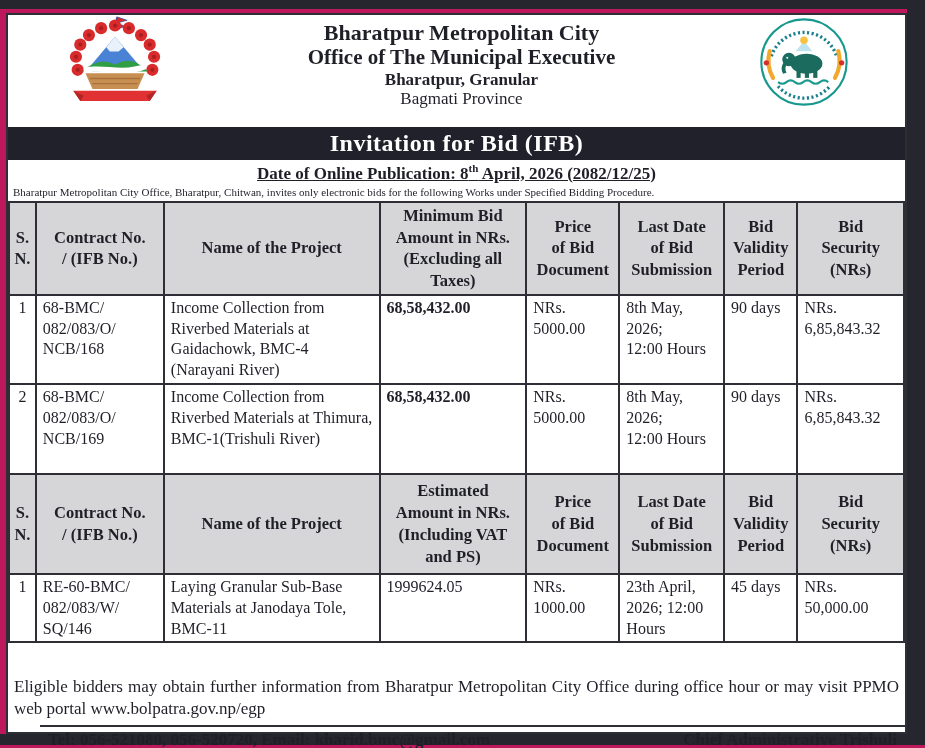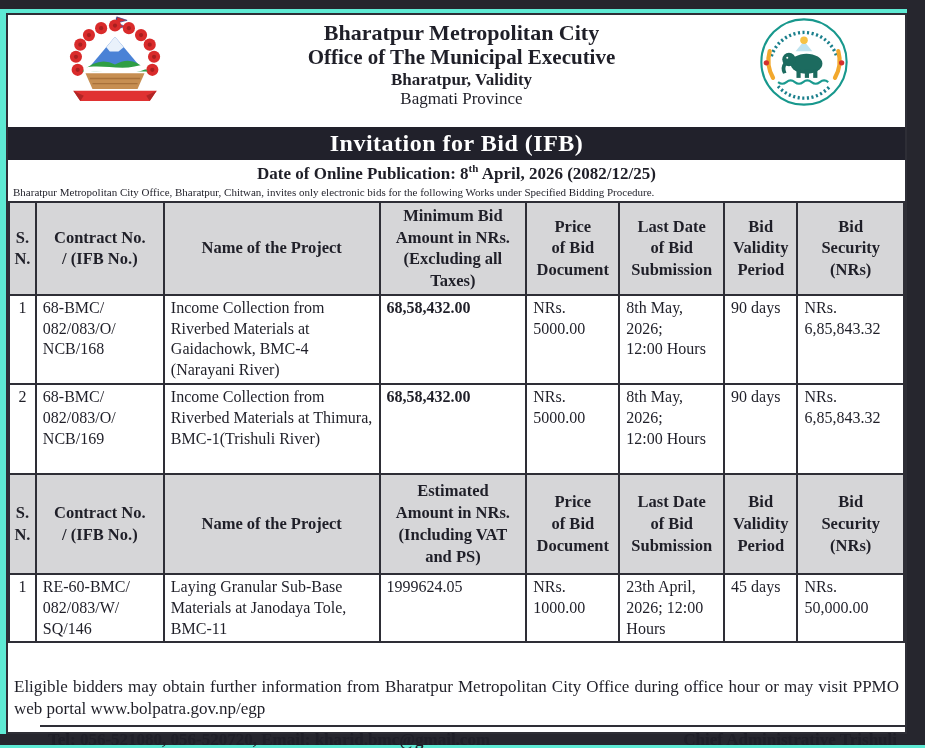--- a/index.html
+++ b/index.html
@@ -2,21 +2,21 @@
 <html><head>
 <meta charset="utf-8">
 <style>
   * { margin:0; padding:0; box-sizing:border-box; }
   html,body { background:#ffffff; }
   body {
     width:925px; height:748px;
     font-family:"Liberation Serif", serif;
     color:#1f1f28;
   }
-  .page { position:relative; width:925px; height:748px; background:#5eead4; overflow:hidden; }
+  .page { position:relative; width:925px; height:748px; background:#be185d; overflow:hidden; }
 
   
   .bar-top    { position:absolute; top:0; left:0; width:100%; height:9px;  background:#26262e; }
   .bar-right  { position:absolute; top:9px; right:0; width:18px; height:736px; background:#26262e; }
   .bar-bottom { position:absolute; bottom:3px; left:0; width:100%; height:11px; background:#26262e; }
 
   .doc {
     position:absolute; left:6px; top:13px; width:901px; height:721px;
     background:#fff; border:2px solid #2e2e36;
     display:flex; flex-direction:column;
@@ -33,21 +33,21 @@
 
   
   .banner {
     height:34px; background:#21212b; color:#ffffff;
     font-size:24px; font-weight:bold; text-align:center; line-height:33px;
     letter-spacing:0.5px;
     margin-top:17px;
   }
 
   .pub-date { text-align:center; font-size:17px; font-weight:bold; margin-top:2px; }
-  .pub-date .u { }
+  .pub-date .u { text-decoration:underline; }
   .pub-date sup { font-size:11px; }
 
   .intro { font-size:11px; line-height:1.28; text-align:justify; padding:1px 5px 2px 5px; }
 
   
   table.ifb { width:100%; border-collapse:collapse; table-layout:fixed; }
   table.ifb th, table.ifb td {
     border:2px solid #2e2e36;
     white-space:pre-line;
     overflow:hidden;
@@ -129,21 +129,21 @@
 
           <polygon points="12,86 108,86 100,98 20,98" fill="#e03232"></polygon>
           <polygon points="12,86 20,98 24,92" fill="#b22525"></polygon>
           <polygon points="108,86 100,98 96,92" fill="#b22525"></polygon>
         </svg>
       </span>
 
       <div class="org-block">
         <div class="org-line1">Bharatpur Metropolitan City</div>
         <div class="org-line2">Office of The Municipal Executive</div>
-        <div class="org-line3">Bharatpur, Validity</div>
+        <div class="org-line3">Bharatpur, Granular</div>
         <div class="org-line4">Bagmati Province</div>
       </div>
 
       <span class="logo">
         <svg width="102" height="92" viewBox="0 0 110 110">
           <circle cx="55" cy="55" r="51" fill="#ffffff" stroke="#18988d" stroke-width="2.5"></circle>
 
           <path d="M16,48 A41 41 0 0 1 94,48" fill="none" stroke="#1a7f8c" stroke-width="4" stroke-dasharray="2.5 3"></path>
 
           <path d="M18,74 A42 42 0 0 1 14,42" fill="none" stroke="#f2a82d" stroke-width="5" stroke-linecap="round"></path>

